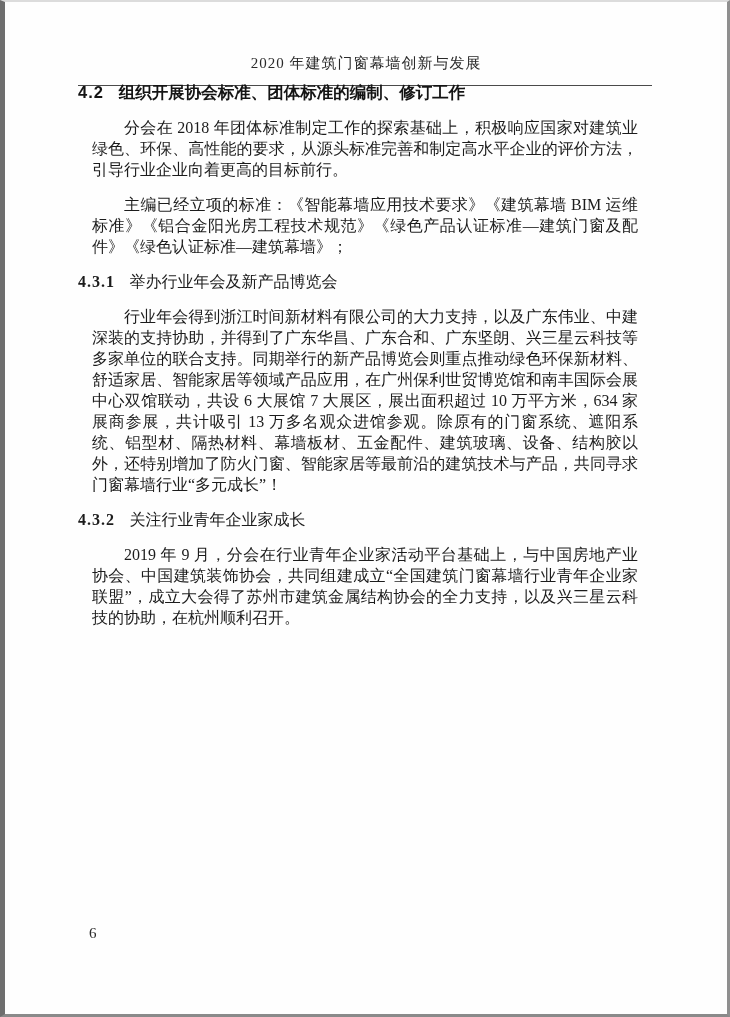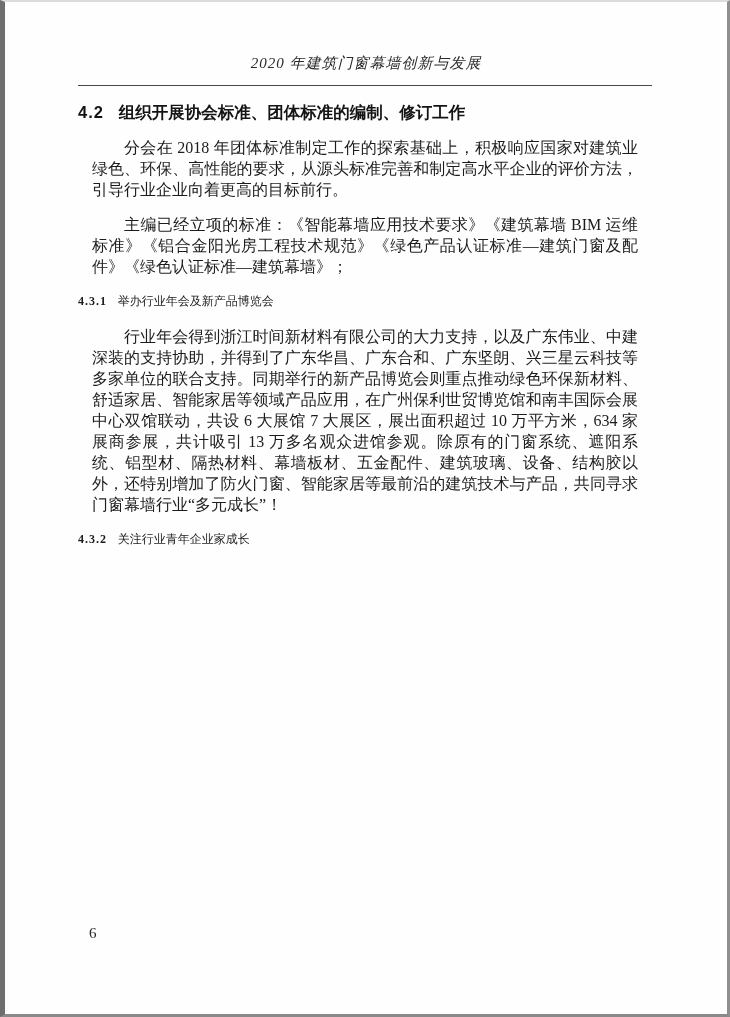--- a/index.html
+++ b/index.html
@@ -25,35 +25,34 @@
     border-top: 2px solid #dcdcdc;
     color: #1c1c1c;
   }
   .running-header {
     position: absolute;
     top: 52px;
     left: 0;
     width: 100%;
     text-align: center;
     font-size: 15px;
-    font-style: italic;
     letter-spacing: 1px;
     color: #2a2a2a;
   }
   .header-rule {
     position: absolute;
     top: 83px;
     left: 73px;
     width: 574px;
     height: 1px;
     background: #4a4a4a;
   }
   .body-text {
     position: absolute;
-    top: 100px;
+    top: 80px;
     left: 73px;
     width: 574px;
     font-size: 16px;
     line-height: 21px;
     text-align: justify;
     text-justify: inter-ideograph;
   }
   .body-text p {
     margin: 14px;
     text-indent: 2em;
@@ -62,21 +61,21 @@
     margin: 0;
     font-family: "Liberation Sans", "DejaVu Sans", sans-serif;
     font-weight: bold;
     font-size: 16.5px;
     line-height: 21px;
     color: #141414;
   }
   h3.subsec {
     margin: 0;
     font-weight: normal;
-    font-size: 12px;
+    font-size: 16px;
     line-height: 21px;
     color: #1c1c1c;
   }
   h2.sec .sec-num,
   h3.subsec .sec-num {
     margin-right: 0.9em;
     letter-spacing: 1px;
   }
   h3.subsec .sec-num {
     font-weight: bold;
@@ -106,18 +105,19 @@
     <p>主编已经立项的标准：《智能幕墙应用技术要求》《建筑幕墙 BIM 运维标准》《铝合金阳光房工程技术规范》《绿色产品认证标准—建筑门窗及配件》《绿色认证标准—建筑幕墙》；</p>
 
 
 
     <h3 class="subsec"><span class="sec-num">4.3.1</span><span>举办行业年会及新产品博览会</span></h3>
 
     <p>行业年会得到浙江时间新材料有限公司的大力支持，以及广东伟业、中建深装的支持协助，并得到了广东华昌、广东合和、广东坚朗、兴三星云科技等多家单位的联合支持。同期举行的新产品博览会则重点推动绿色环保新材料、舒适家居、智能家居等领域产品应用，在广州保利世贸博览馆和南丰国际会展中心双馆联动，共设 6 大展馆 7 大展区，展出面积超过 10 万平方米，634 家展商参展，共计吸引 13 万多名观众进馆参观。除原有的门窗系统、遮阳系统、铝型材、隔热材料、幕墙板材、五金配件、建筑玻璃、设备、结构胶以外，还特别增加了防火门窗、智能家居等最前沿的建筑技术与产品，共同寻求门窗幕墙行业“多元成长”！</p>
 
     <h3 class="subsec"><span class="sec-num">4.3.2</span><span>关注行业青年企业家成长</span></h3>
 
+    <p>2019 年 9 月，分会在行业青年企业家活动平台基础上，与中国房地产业协会、中国建筑装饰协会，共同组建成立“全国建筑门窗幕墙行业青年企业家联盟”，成立大会得了苏州市建筑金属结构协会的全力支持，以及兴三星云科技的协助，在杭州顺利召开。</p>
 
   </div>
 
   <div class="page-number">6</div>
 
 </div>
 
 </body></html>

